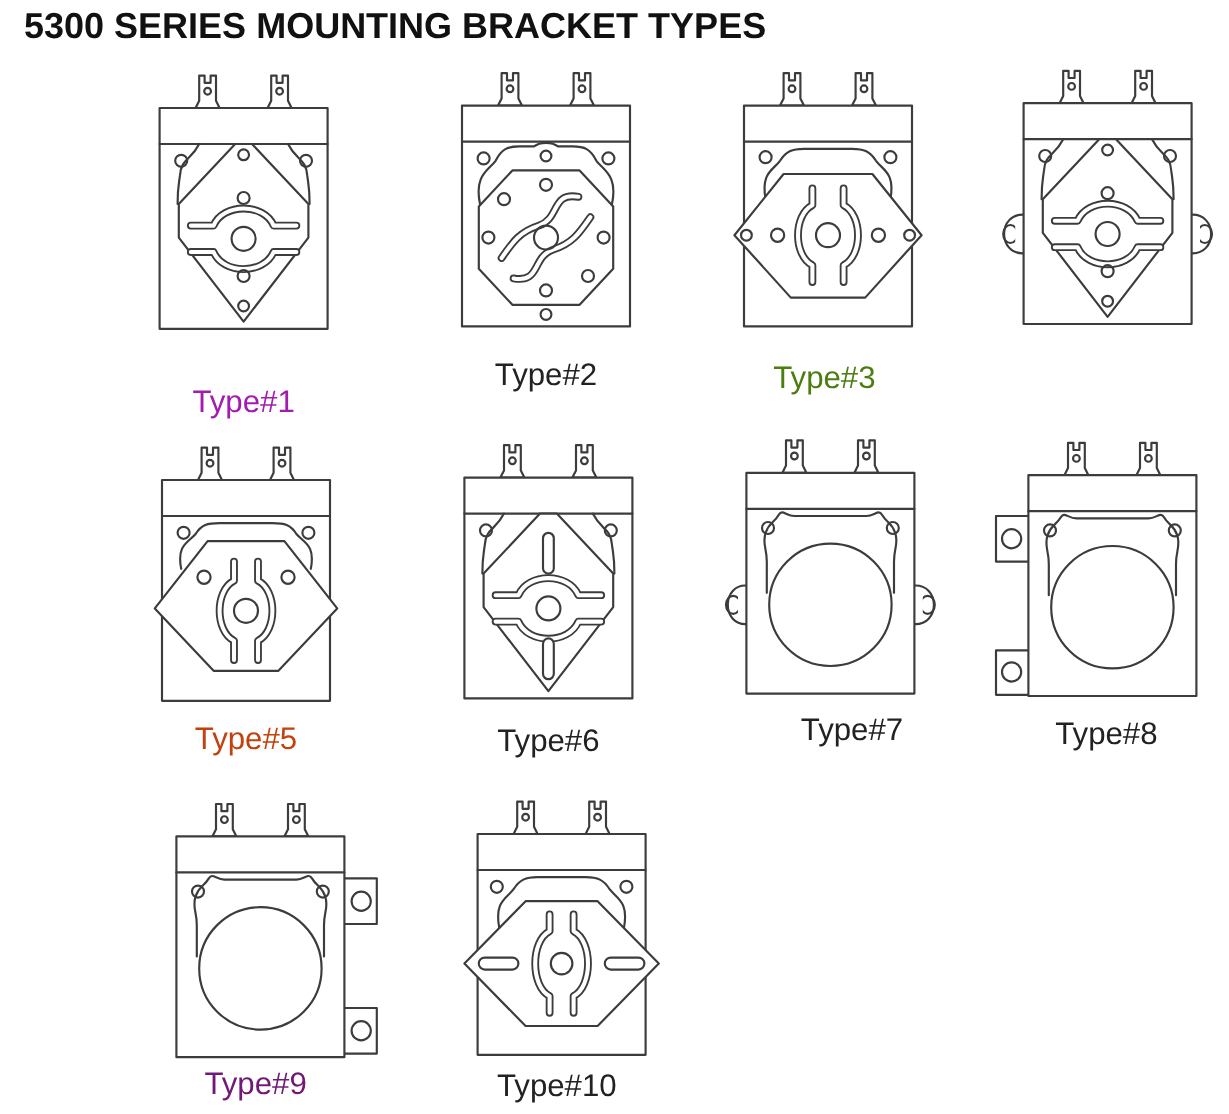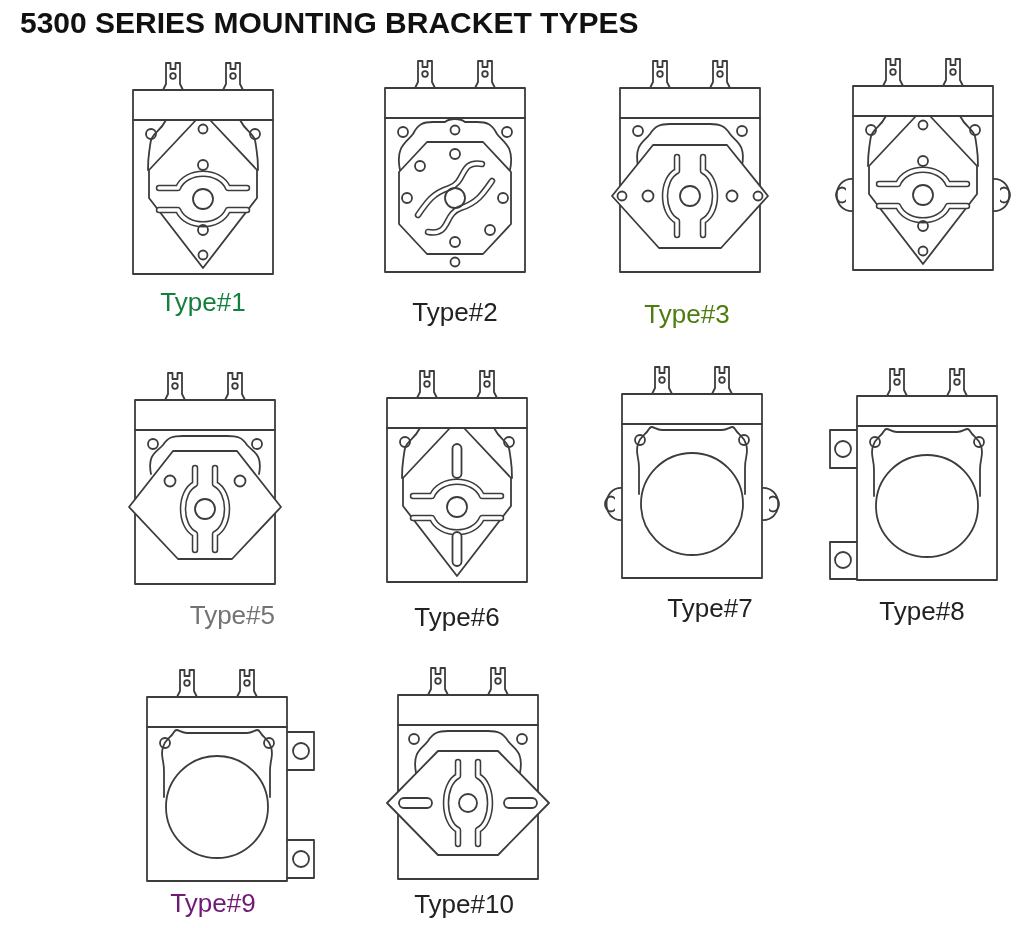--- a/index.html
+++ b/index.html
@@ -336,23 +336,23 @@
         <rect class="sf" x="136" y="141" width="33" height="10" rx="5"></rect>
       </g>
       <g>
         <circle class="s" cx="46" cy="82" r="5"></circle>
           <circle class="s" cx="154" cy="82" r="5"></circle>
         <circle class="s" cx="100" cy="146" r="9"></circle>
       </g>
     </svg>
   </div>
 
-  <div class="fig-label" style="left: 133px; top: 287px; color: #15803d;">Type#1</div>
+  <div class="fig-label" style="left: 133px; top: 319px; color: #a21caf;">Type#1</div>
   <div class="fig-label" style="left: 385px; top: 297px; color: rgb(34, 34, 34);">Type#2</div>
   <div class="fig-label" style="left: 617px; top: 299px; color: #4d7c0f;">Type#3</div>
-  <div class="fig-label" style="left: 135px; top: 600px; color: #737373; text-align: right;">Type#5</div>
+  <div class="fig-label" style="left: 135px; top: 600px; color: #c2410c;">Type#5</div>
   <div class="fig-label" style="left: 387px; top: 602px; color: rgb(34, 34, 34);">Type#6</div>
   <div class="fig-label" style="left: 640px; top: 593px; color: rgb(34, 34, 34);">Type#7</div>
   <div class="fig-label" style="left: 852px; top: 596px; color: rgb(34, 34, 34);">Type#8</div>
   <div class="fig-label" style="left: 143px; top: 888px; color: #701a75;">Type#9</div>
   <div class="fig-label" style="left: 394px; top: 889px; color: rgb(34, 34, 34);">Type#10</div>
 
 </div>
 
 </body></html>

